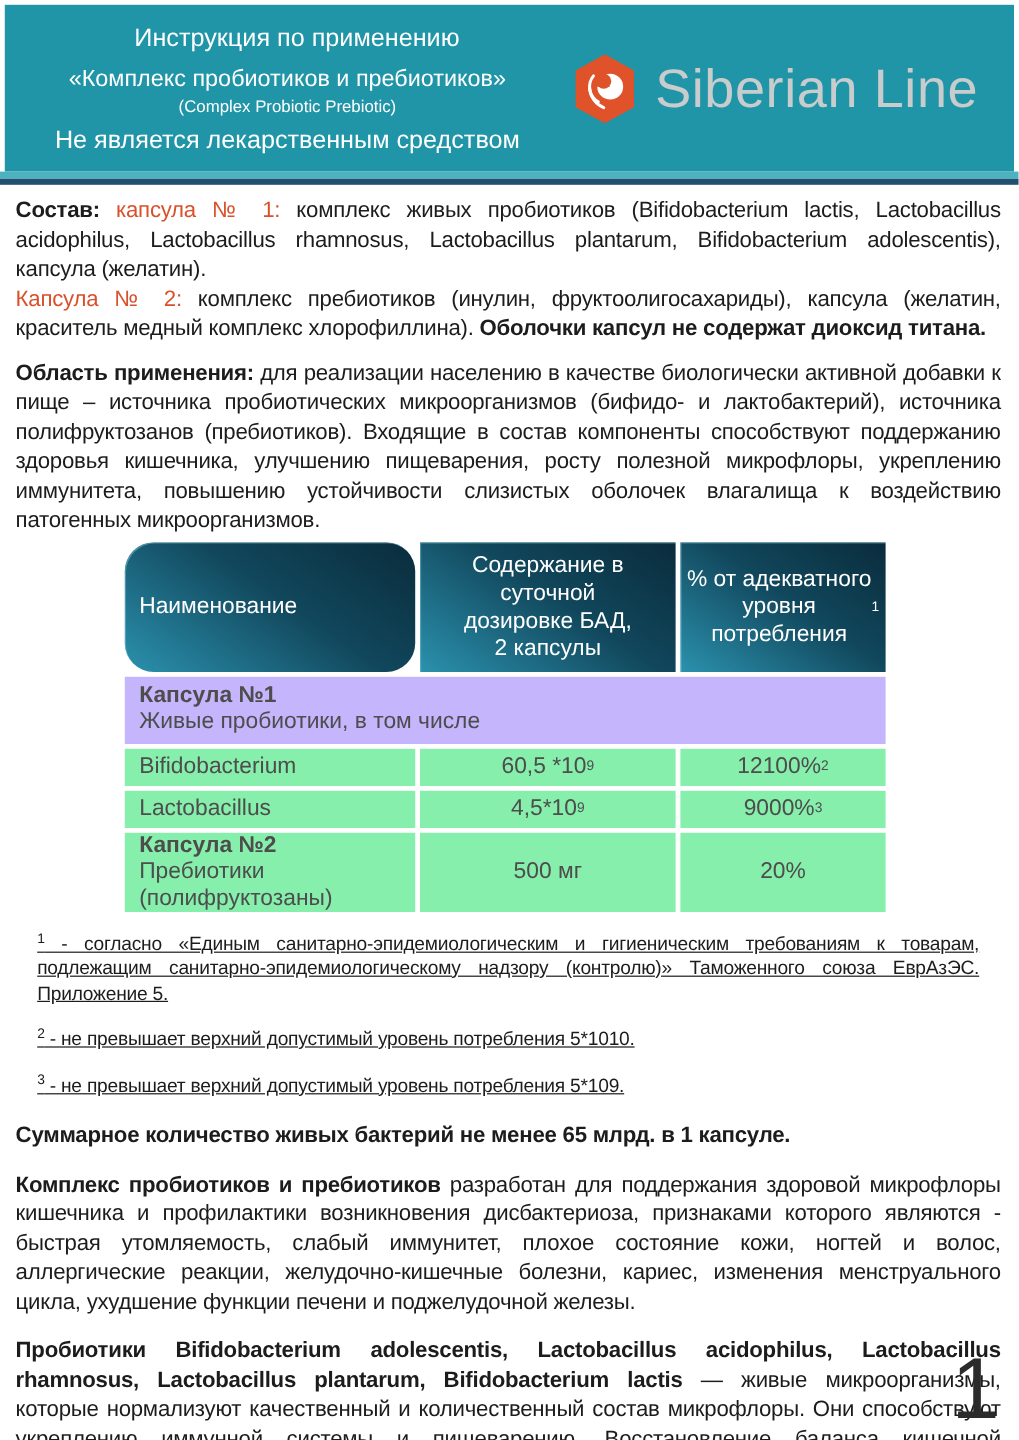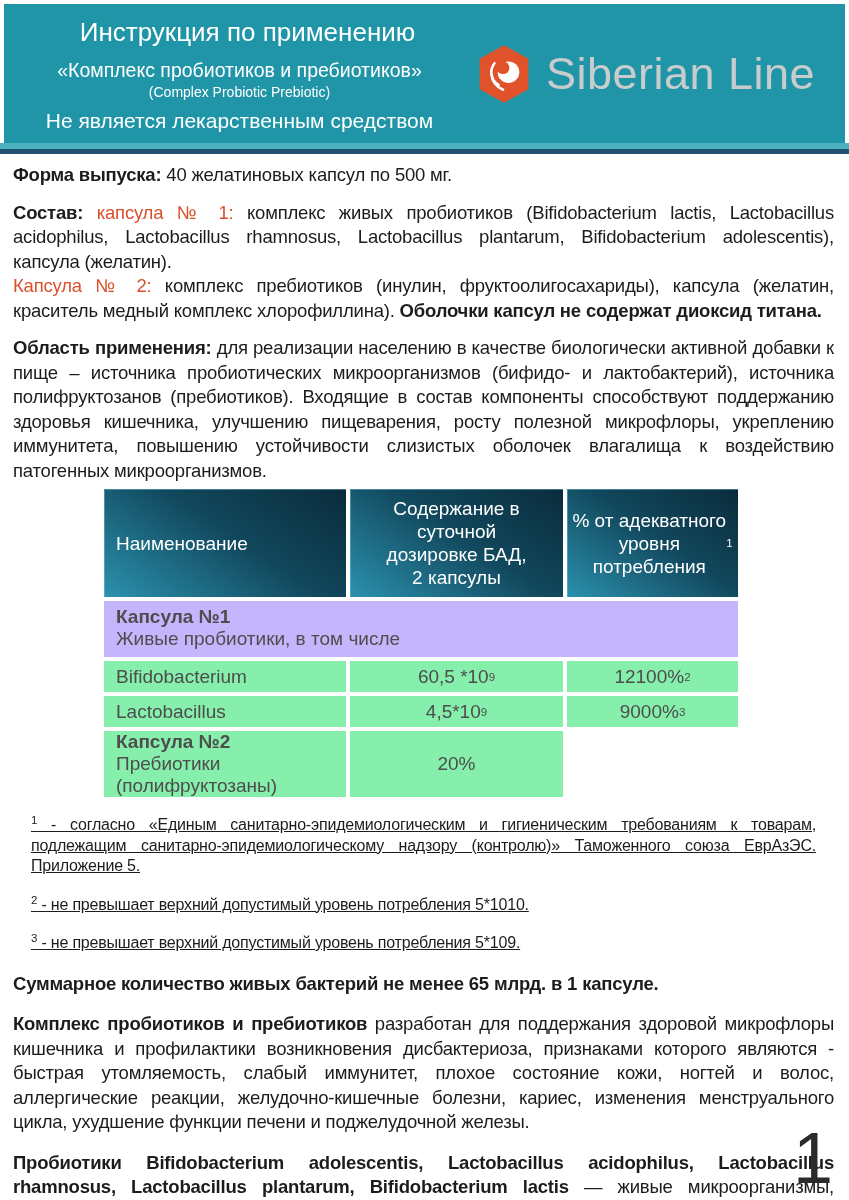--- a/index.html
+++ b/index.html
@@ -11,21 +11,21 @@
 
   
   .header-box {
     position:absolute; top:4px; left:4px; right:4px; height:139px;
     background:#1f95a7; display:flex;
   }
   .header-left {
     width:56%; display:flex; flex-direction:column; align-items:center;
     justify-content:center; text-align:center; color:#ffffff; padding-top:2px;
   }
-  .h-line1 { font-size:26px; margin-bottom:11px;margin-left:16px; }
+  .h-line1 { font-size:21px; margin-bottom:11px;margin-left:16px; }
   .h-line2 { font-size:16.5px; margin-bottom:5px; letter-spacing:.3px; }
   .h-line3 { font-size:19.5px; margin-bottom:2px; }
   .h-line4 { font-size:14px; margin-bottom:9px; }
   .h-line5 { font-size:21px; }
   .header-right {
     flex:1; display:flex; align-items:center; justify-content:flex-start;
     gap:15px; padding-left:2px;
   }
   .logo-hex { width:54px; height:62px; flex:0 0 auto; }
   .brand-word {
@@ -50,21 +50,21 @@
     display:grid; grid-template-columns:242px 213px 171px; gap:4px;
   }
   .th {
     background:linear-gradient(215deg, #0a2c3c 0%, #11475c 45%, #2f9cba 108%);
     color:#ffffff; font-size:19px; line-height:23px; font-weight:400;
     min-height:73px; box-sizing:border-box; display:flex; align-items:center;
     justify-content:center; text-align:center; padding:8px 2px;
     white-space:pre-line;
     box-shadow:inset 1px 1px 0 rgba(130,205,225,.45);
   }
-  .th-first { justify-content:flex-start; text-align:center; padding-left:12px; }
+  .th-first { justify-content:flex-start; text-align:center; padding-left:12px;border-radius:24px; }
   .tgroup {
     grid-column:1 / 4; background:#c4b5fd; color:#4d4d4d;
     font-size:19px; line-height:22px; padding:5px 8px 7px 12px;
   }
   .td {
     background:#86efac; color:#4d4d4d; font-size:19px; line-height:22px;
     min-height:31px; box-sizing:border-box; display:flex; align-items:center;
   }
   .td-name { padding-left:12px; justify-content:flex-start; }
   .td-center { justify-content:center; text-align:center; }
@@ -107,21 +107,20 @@
         <path d="M29 50.5 A21 21 0 0 1 16 33" stroke="#ffffff" stroke-width="2.8" fill="none" stroke-linecap="round"></path>
       </svg>
       <div class="brand-word">Siberian Line</div>
     </div>
   </div>
   <div class="header-strip"></div>
   <div class="header-navy"></div>
 
   <div class="content">
 
-    <p class="para"><span class="bold">Форма выпуска:</span><span> 40 желатиновых капсул по 500 мг.</span></p>
 
     <p class="para"><span class="bold">Состав:</span><span class="orange"> капсула № 1: </span><span>комплекс живых пробиотиков (Bifidobacterium lactis, Lactobacillus acidophilus, Lactobacillus rhamnosus, Lactobacillus plantarum, Bifidobacterium adolescentis), капсула (желатин).</span><br><span class="orange">Капсула № 2: </span><span>комплекс пребиотиков (инулин, фруктоолигосахариды), капсула (желатин, краситель медный комплекс хлорофиллина). </span><span class="bold">Оболочки капсул не содержат диоксид титана.</span></p>
 
     <p class="para" style="margin-bottom:6px"><span class="bold">Область применения:</span><span> для реализации населению в качестве биологически активной добавки к пище – источника пробиотических микроорганизмов (бифидо- и лактобактерий), источника полифруктозанов (пребиотиков). Входящие в состав компоненты способствуют поддержанию здоровья кишечника, улучшению пищеварения, росту полезной микрофлоры, укреплению иммунитета, повышению устойчивости слизистых оболочек влагалища к воздействию патогенных микроорганизмов.</span></p>
 
     <div class="tbl">
       <div class="th th-first">Наименование</div>
       <div class="th">Содержание в суточной
 дозировке БАД,
 2 капсулы</div>
@@ -150,20 +149,21 @@
           <sup>9</sup>
         </div>
       <div class="td td-center">
           <span>9000%</span>
           <sup>3</sup>
         </div>
 
       <div class="td td-name td-tall">
           <span><span class="bold">Капсула №2</span><br><span>Пребиотики (полифруктозаны)</span></span>
         </div>
+      <div class="td td-center td-tall">500 мг</div>
       <div class="td td-center td-tall">20%</div>
     </div>
 
     <div class="foot-block">
       <p class="foot"><sup>1</sup><span> - согласно «Единым санитарно-эпидемиологическим и гигиеническим требованиям к товарам, подлежащим санитарно-эпидемиологическому надзору (контролю)» Таможенного союза ЕврАзЭС. Приложение 5.</span></p>
       <p class="foot"><sup>2</sup><span> - не превышает верхний допустимый уровень потребления 5*1010.</span></p>
       <p class="foot"><sup>3</sup><span> - не превышает верхний допустимый уровень потребления 5*109.</span></p>
     </div>
 
     <p class="para bold" style="margin-bottom:16px">Суммарное количество живых бактерий не менее 65 млрд. в 1 капсуле.</p>

